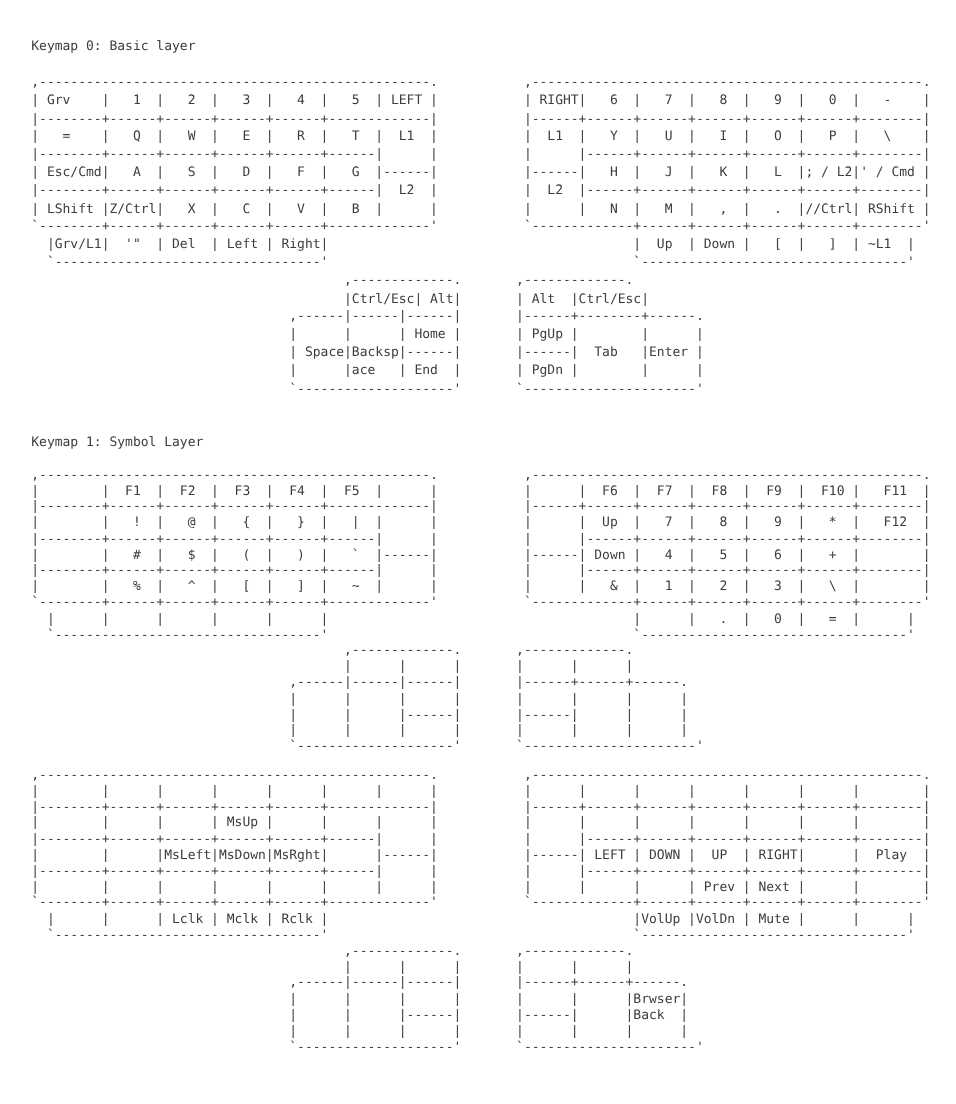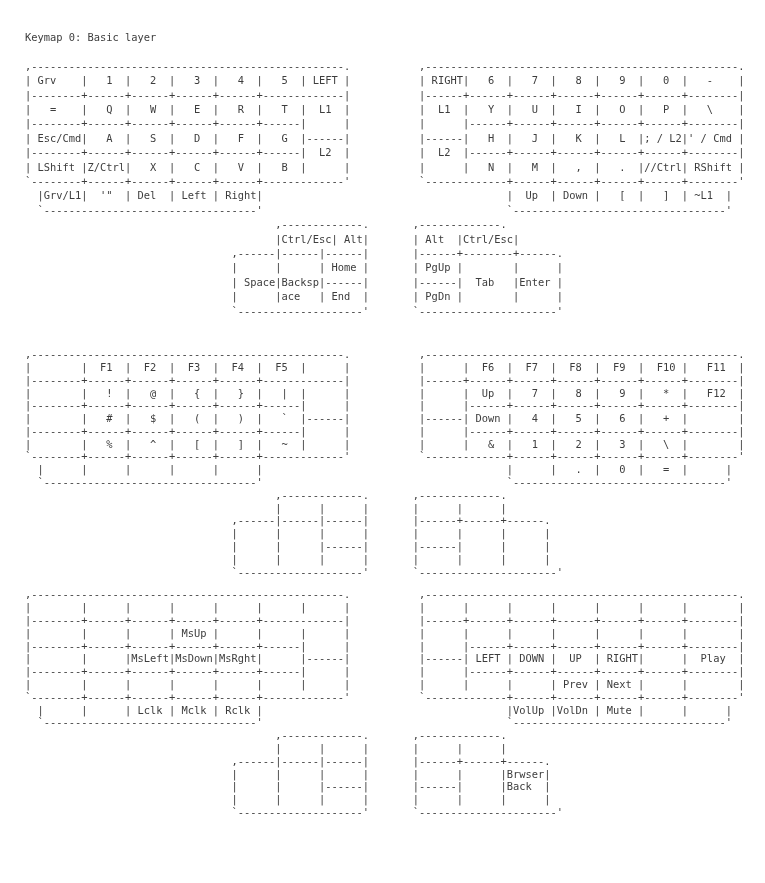--- a/index.html
+++ b/index.html
@@ -63,20 +63,21 @@
                                         ,-------------.       ,-------------.
                                         |Ctrl/Esc| Alt|       | Alt  |Ctrl/Esc|
                                  ,------|------|------|       |------+--------+------.
                                  |      |      | Home |       | PgUp |        |      |
                                  | Space|Backsp|------|       |------|  Tab   |Enter |
                                  |      |ace   | End  |       | PgDn |        |      |
                                  `--------------------'       `----------------------'</pre>
   </section>
 
   <section class="keymap-section s1">
+    <div class="heading">Keymap 1: Symbol Layer</div>
     <pre class="ascii">,--------------------------------------------------.           ,--------------------------------------------------.
 |        |  F1  |  F2  |  F3  |  F4  |  F5  |      |           |      |  F6  |  F7  |  F8  |  F9  |  F10 |   F11  |
 |--------+------+------+------+------+-------------|           |------+------+------+------+------+------+--------|
 |        |   !  |   @  |   {  |   }  |   |  |      |           |      |  Up  |   7  |   8  |   9  |   *  |   F12  |
 |--------+------+------+------+------+------|      |           |      |------+------+------+------+------+--------|
 |        |   #  |   $  |   (  |   )  |   `  |------|           |------| Down |   4  |   5  |   6  |   +  |        |
 |--------+------+------+------+------+------|      |           |      |------+------+------+------+------+--------|
 |        |   %  |   ^  |   [  |   ]  |   ~  |      |           |      |   &amp;  |   1  |   2  |   3  |   \  |        |
 `--------+------+------+------+------+-------------'           `-------------+------+------+------+------+--------'
   |      |      |      |      |      |                                       |      |   .  |   0  |   =  |      |

